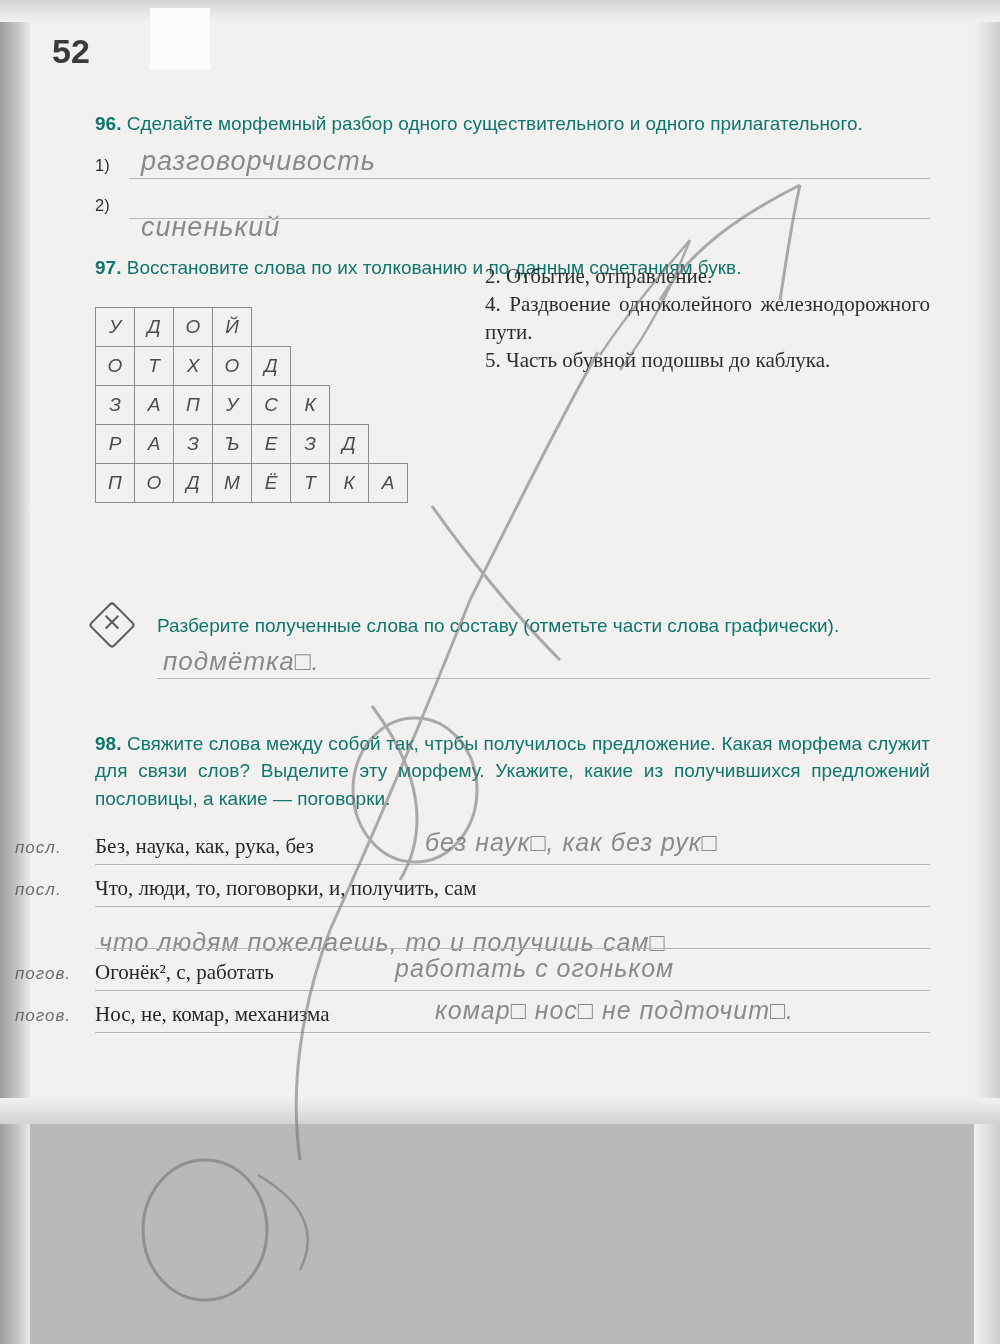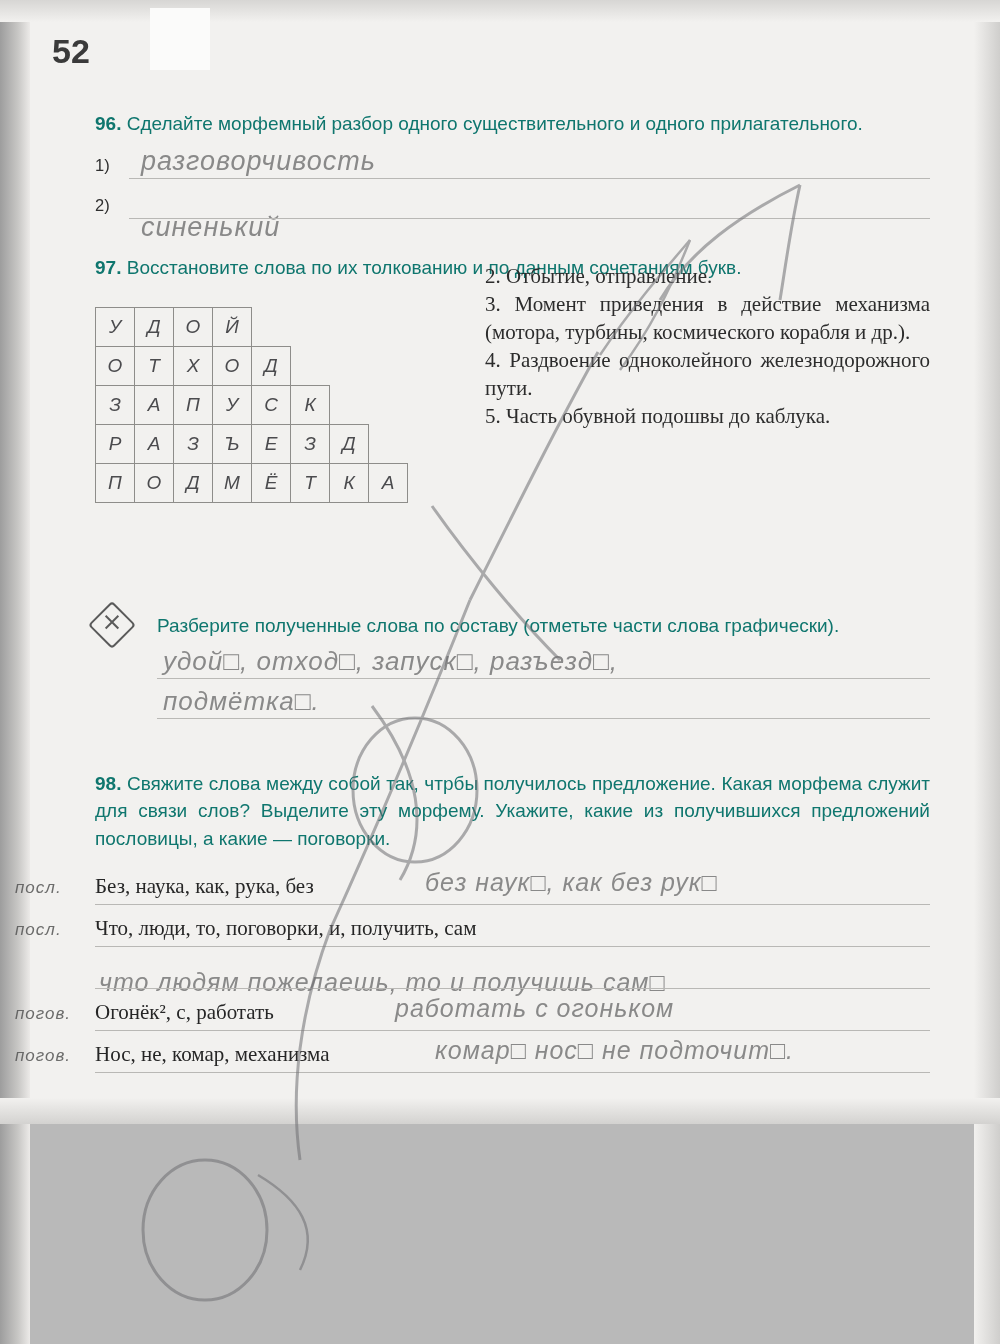--- a/index.html
+++ b/index.html
@@ -331,34 +331,29 @@
           <td>Ё</td>
           <td>Т</td>
           <td>К</td>
           <td>А</td>
         </tr>
       </tbody>
         </table>
 
       <div class="clues">
         <div>2. Отбытие, отправление.</div>
-        <div>3. Момент приведения в действие механизма (мотора, турбины, космического корабля и др.).</div>
         <div>4. Раздвоение одноколейного железнодорожного пути.</div>
         <div>5. Часть обувной подошвы до каблука.</div>
       </div>
     </div>
 
     <div class="task-plus">
       <div class="plus-badge"></div>
       <div class="ex">Разберите полученные слова по составу (отметьте части слова гра­фически).</div>
       <div class="answer-lines">
-        <div class="answer-line">
-          <span class="hand hw">удой□, отход□, запуск□, разъезд□,</span>
-          <div class="rule"></div>
-        </div>
         <div class="answer-line">
           <span class="hand hw">подмётка□.</span>
           <div class="rule"></div>
         </div>
       </div>
     </div>
 
     <div class="ex sec98">
       <b>98.</b>
       <span>Свяжите слова между собой так, чтрбы получилось предложение. Какая морфема служит для связи слов? Выделите эту морфему. Укажите, какие из получившихся предложений пословицы, а какие — поговорки.</span>

